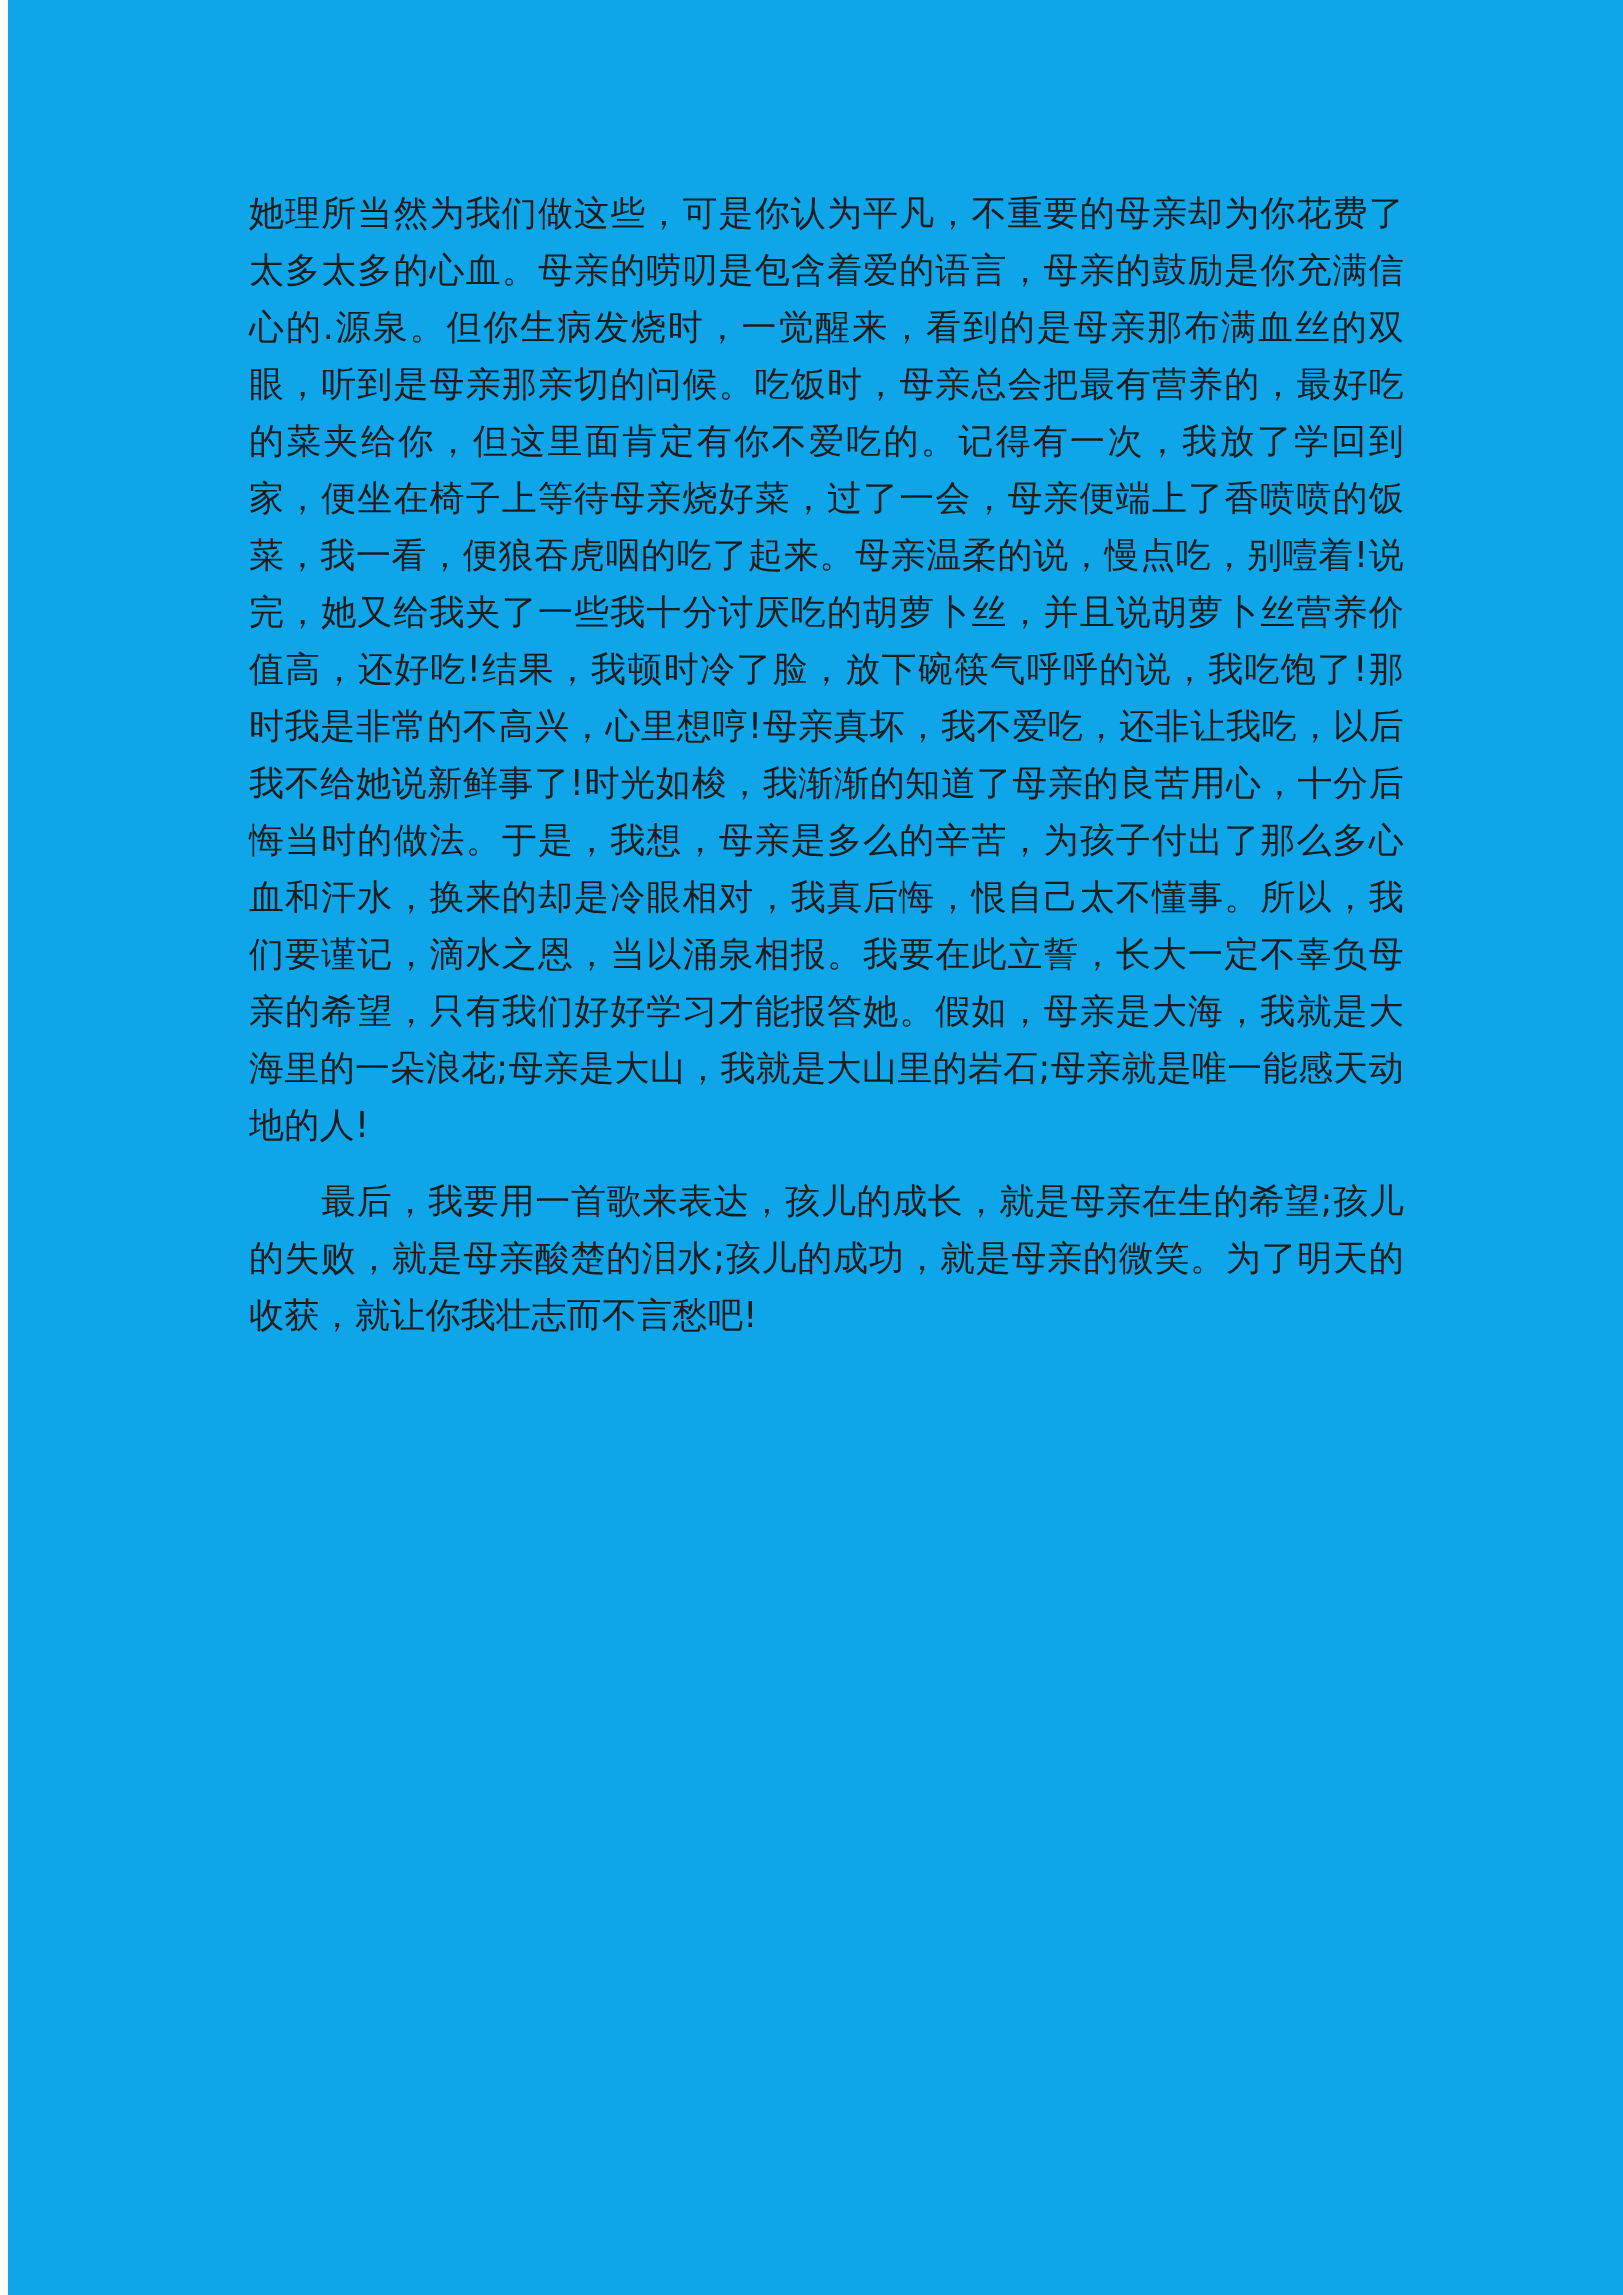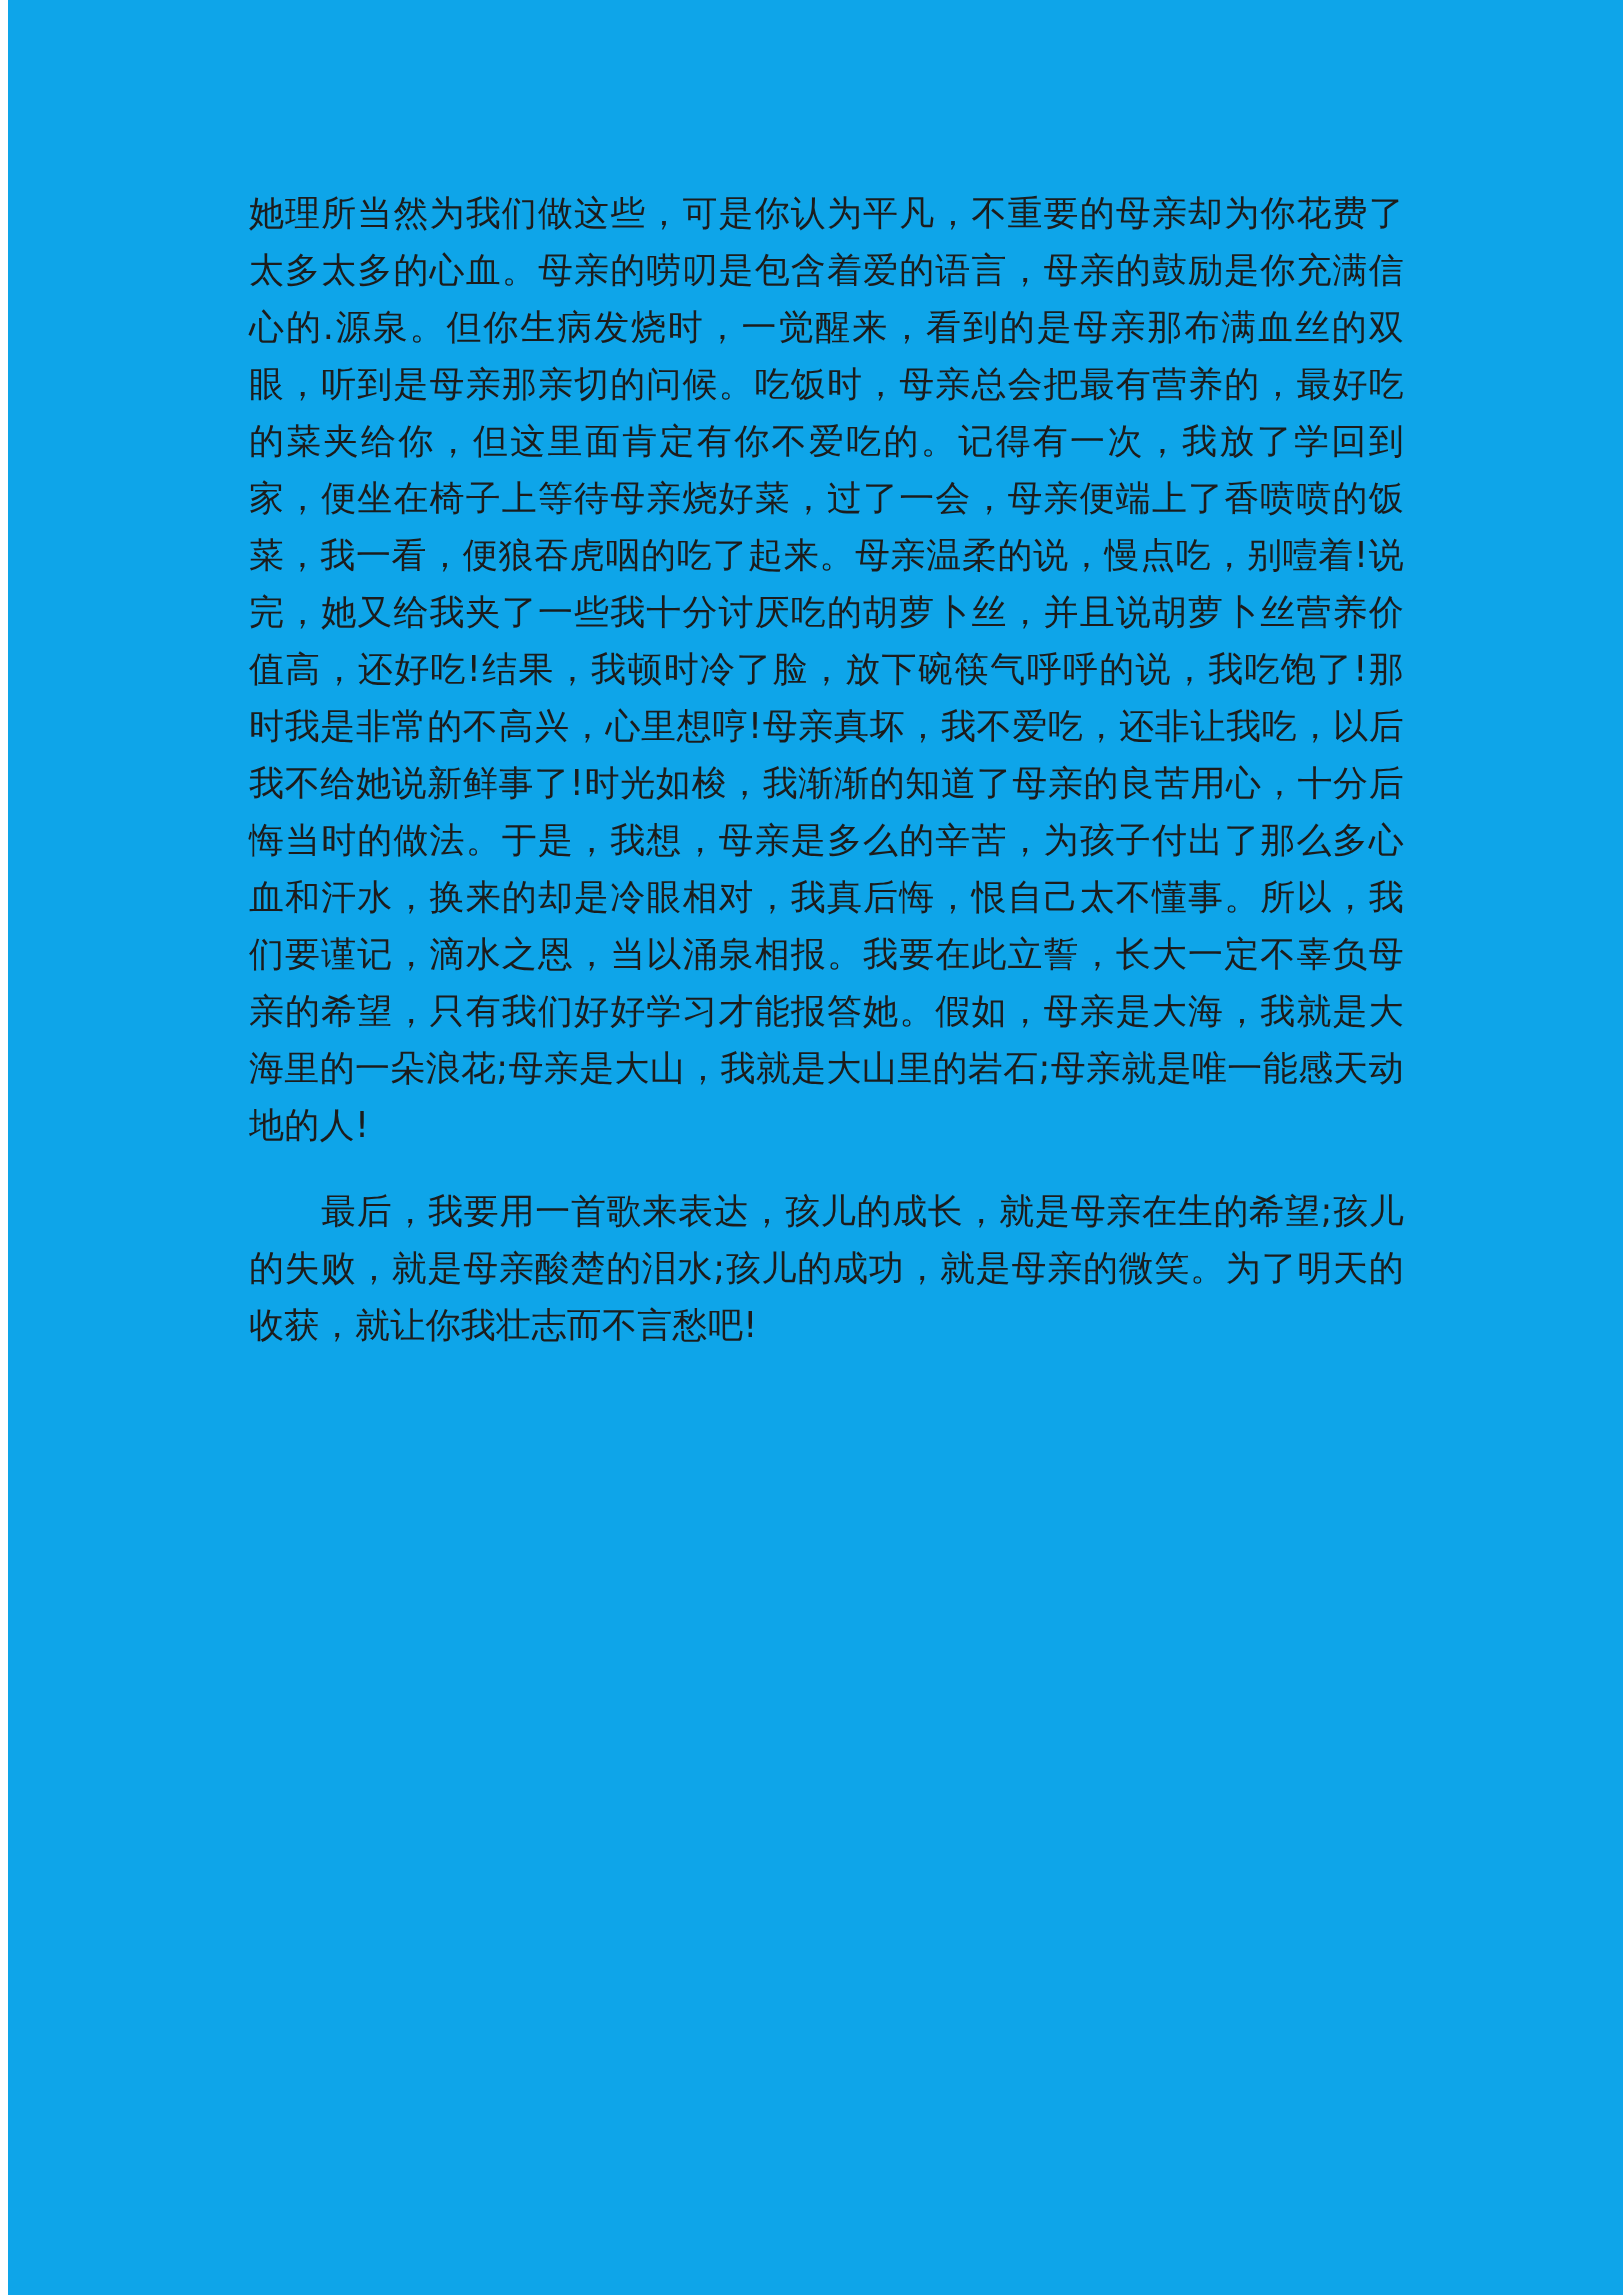--- a/index.html
+++ b/index.html
@@ -33,21 +33,21 @@
     line-height: 57px;
     color: #1c1c1c;
     text-align: justify;
     text-justify: inter-ideograph;
     letter-spacing: 0.3px;
     margin: 0;
     font-family: "DejaVu Sans", sans-serif;
     font-weight: 400;
   }
   .para + .para {
-    margin-top: 29px;
+    margin-top: 19px;
   }
   .indent {
     text-indent: 72px;
   }
 </style>
 </head>
 <body>
 
 <div class="page">
   <div class="content">

